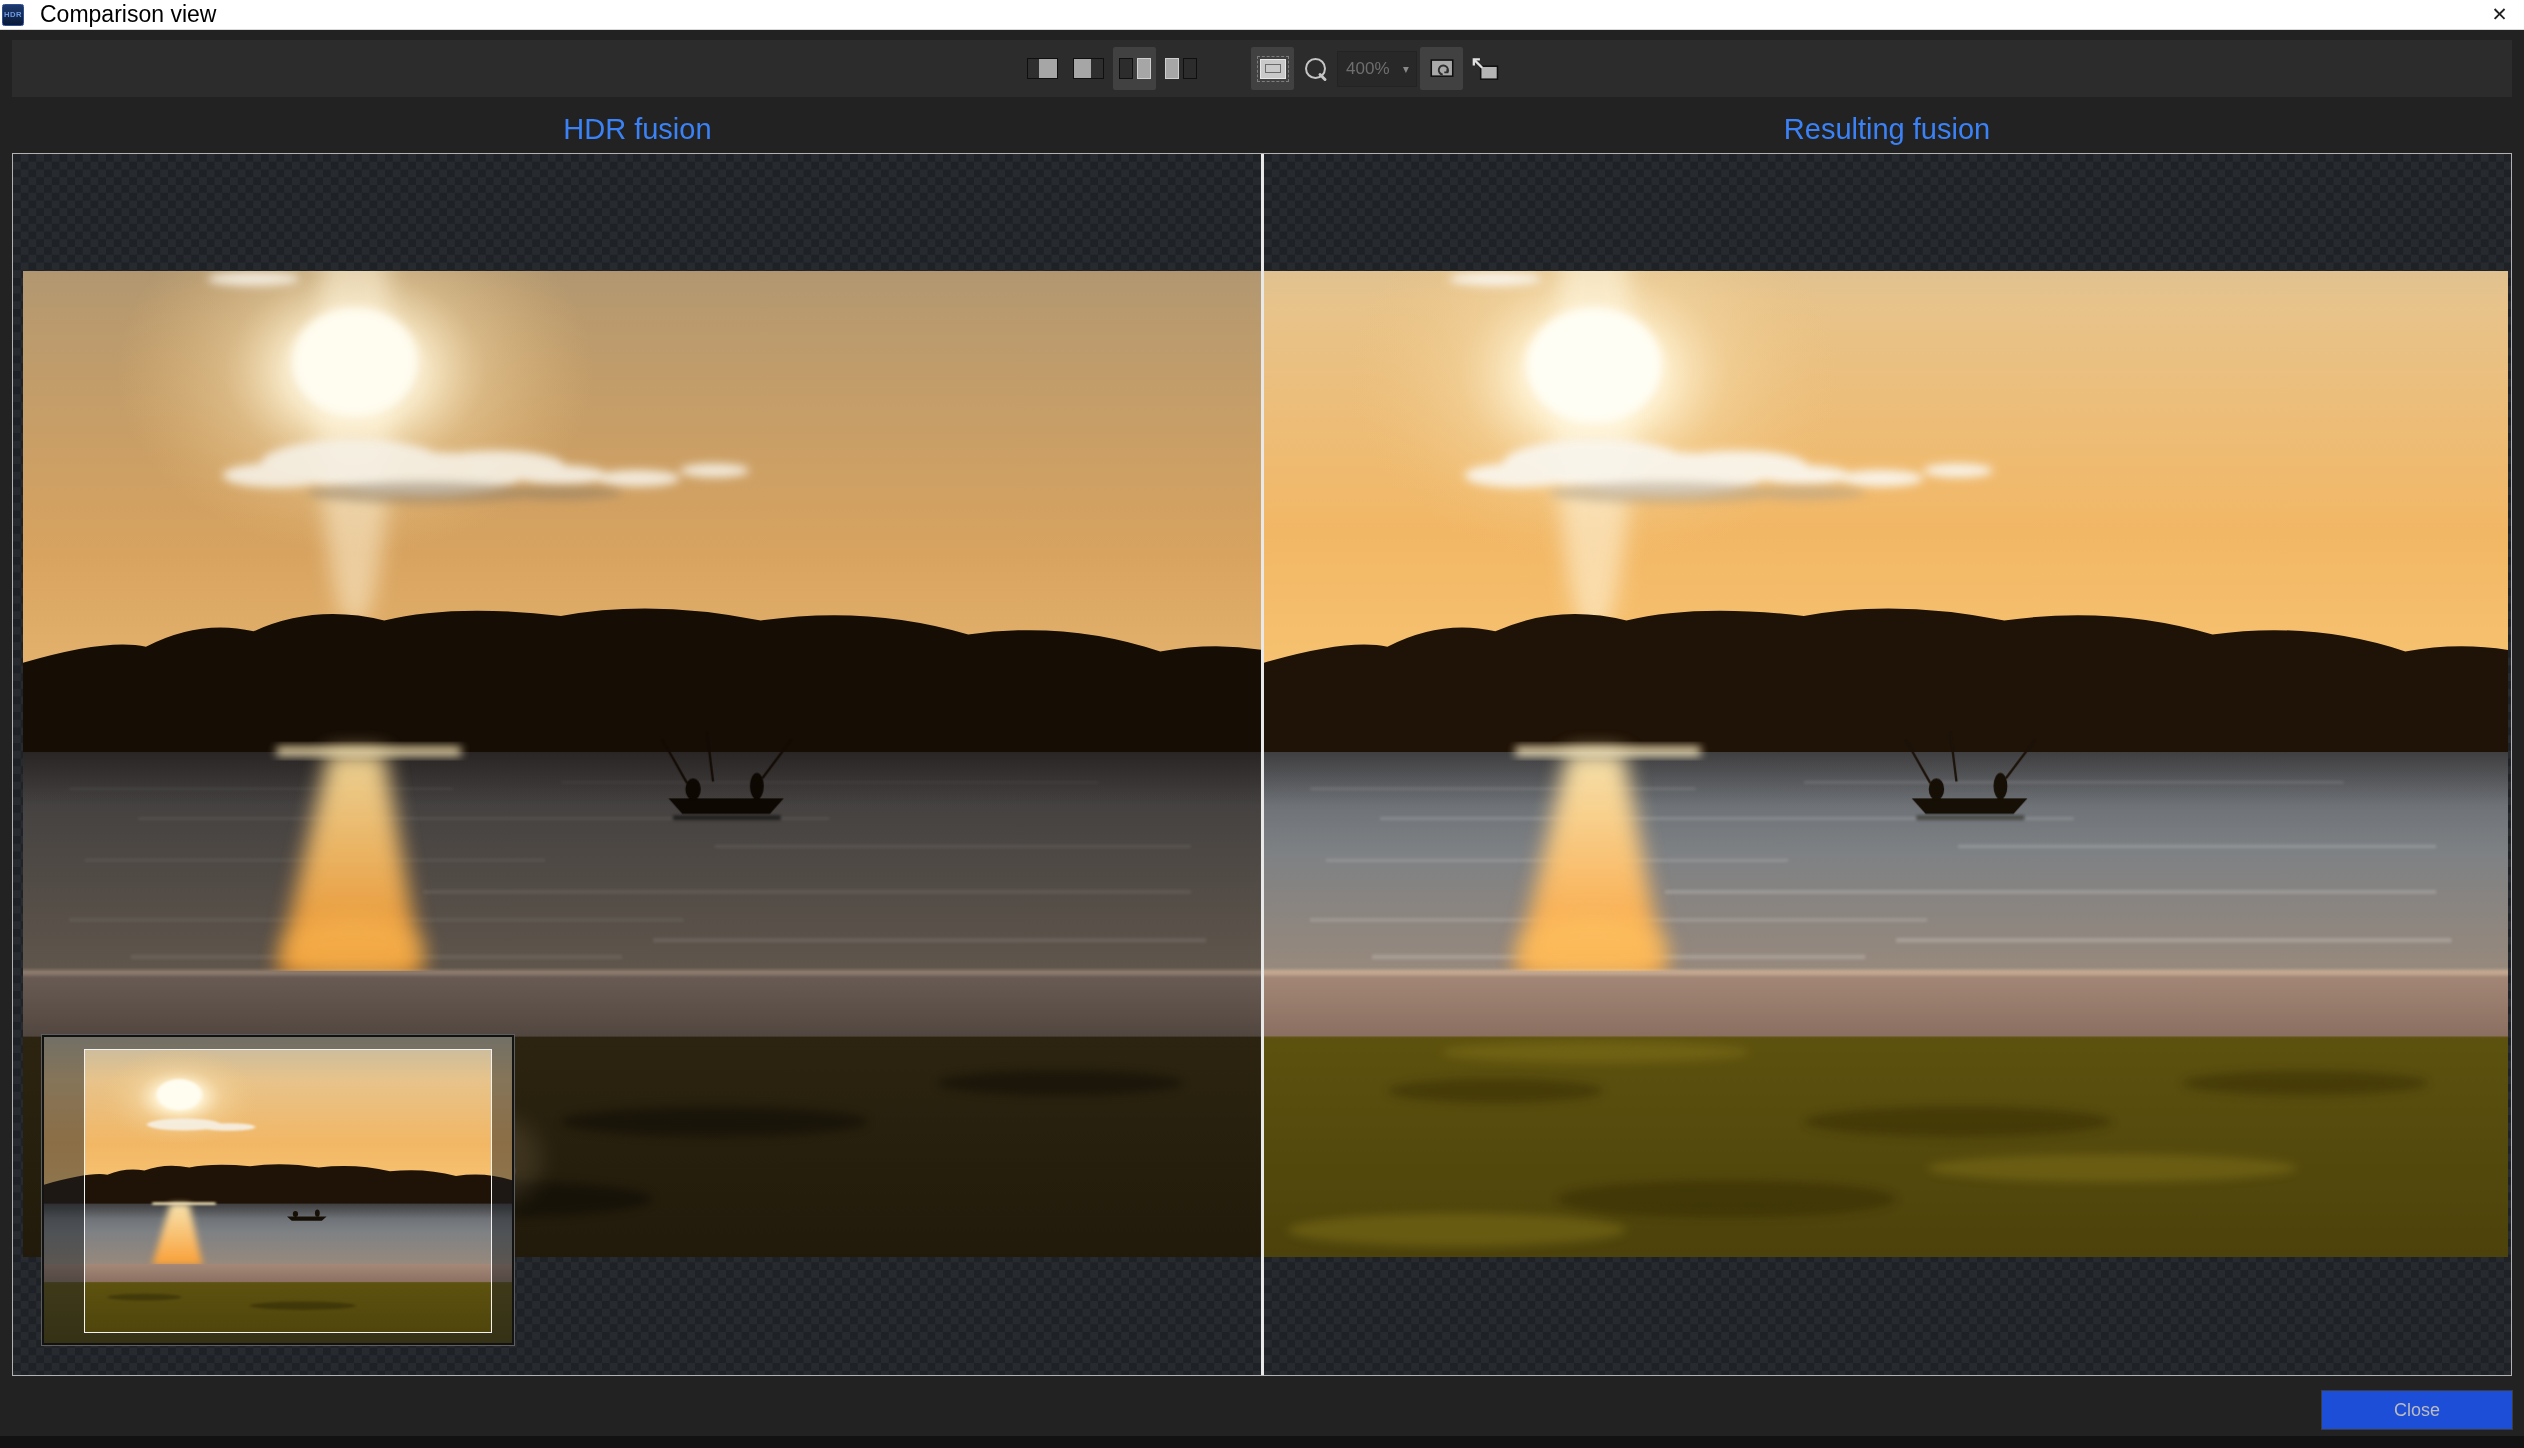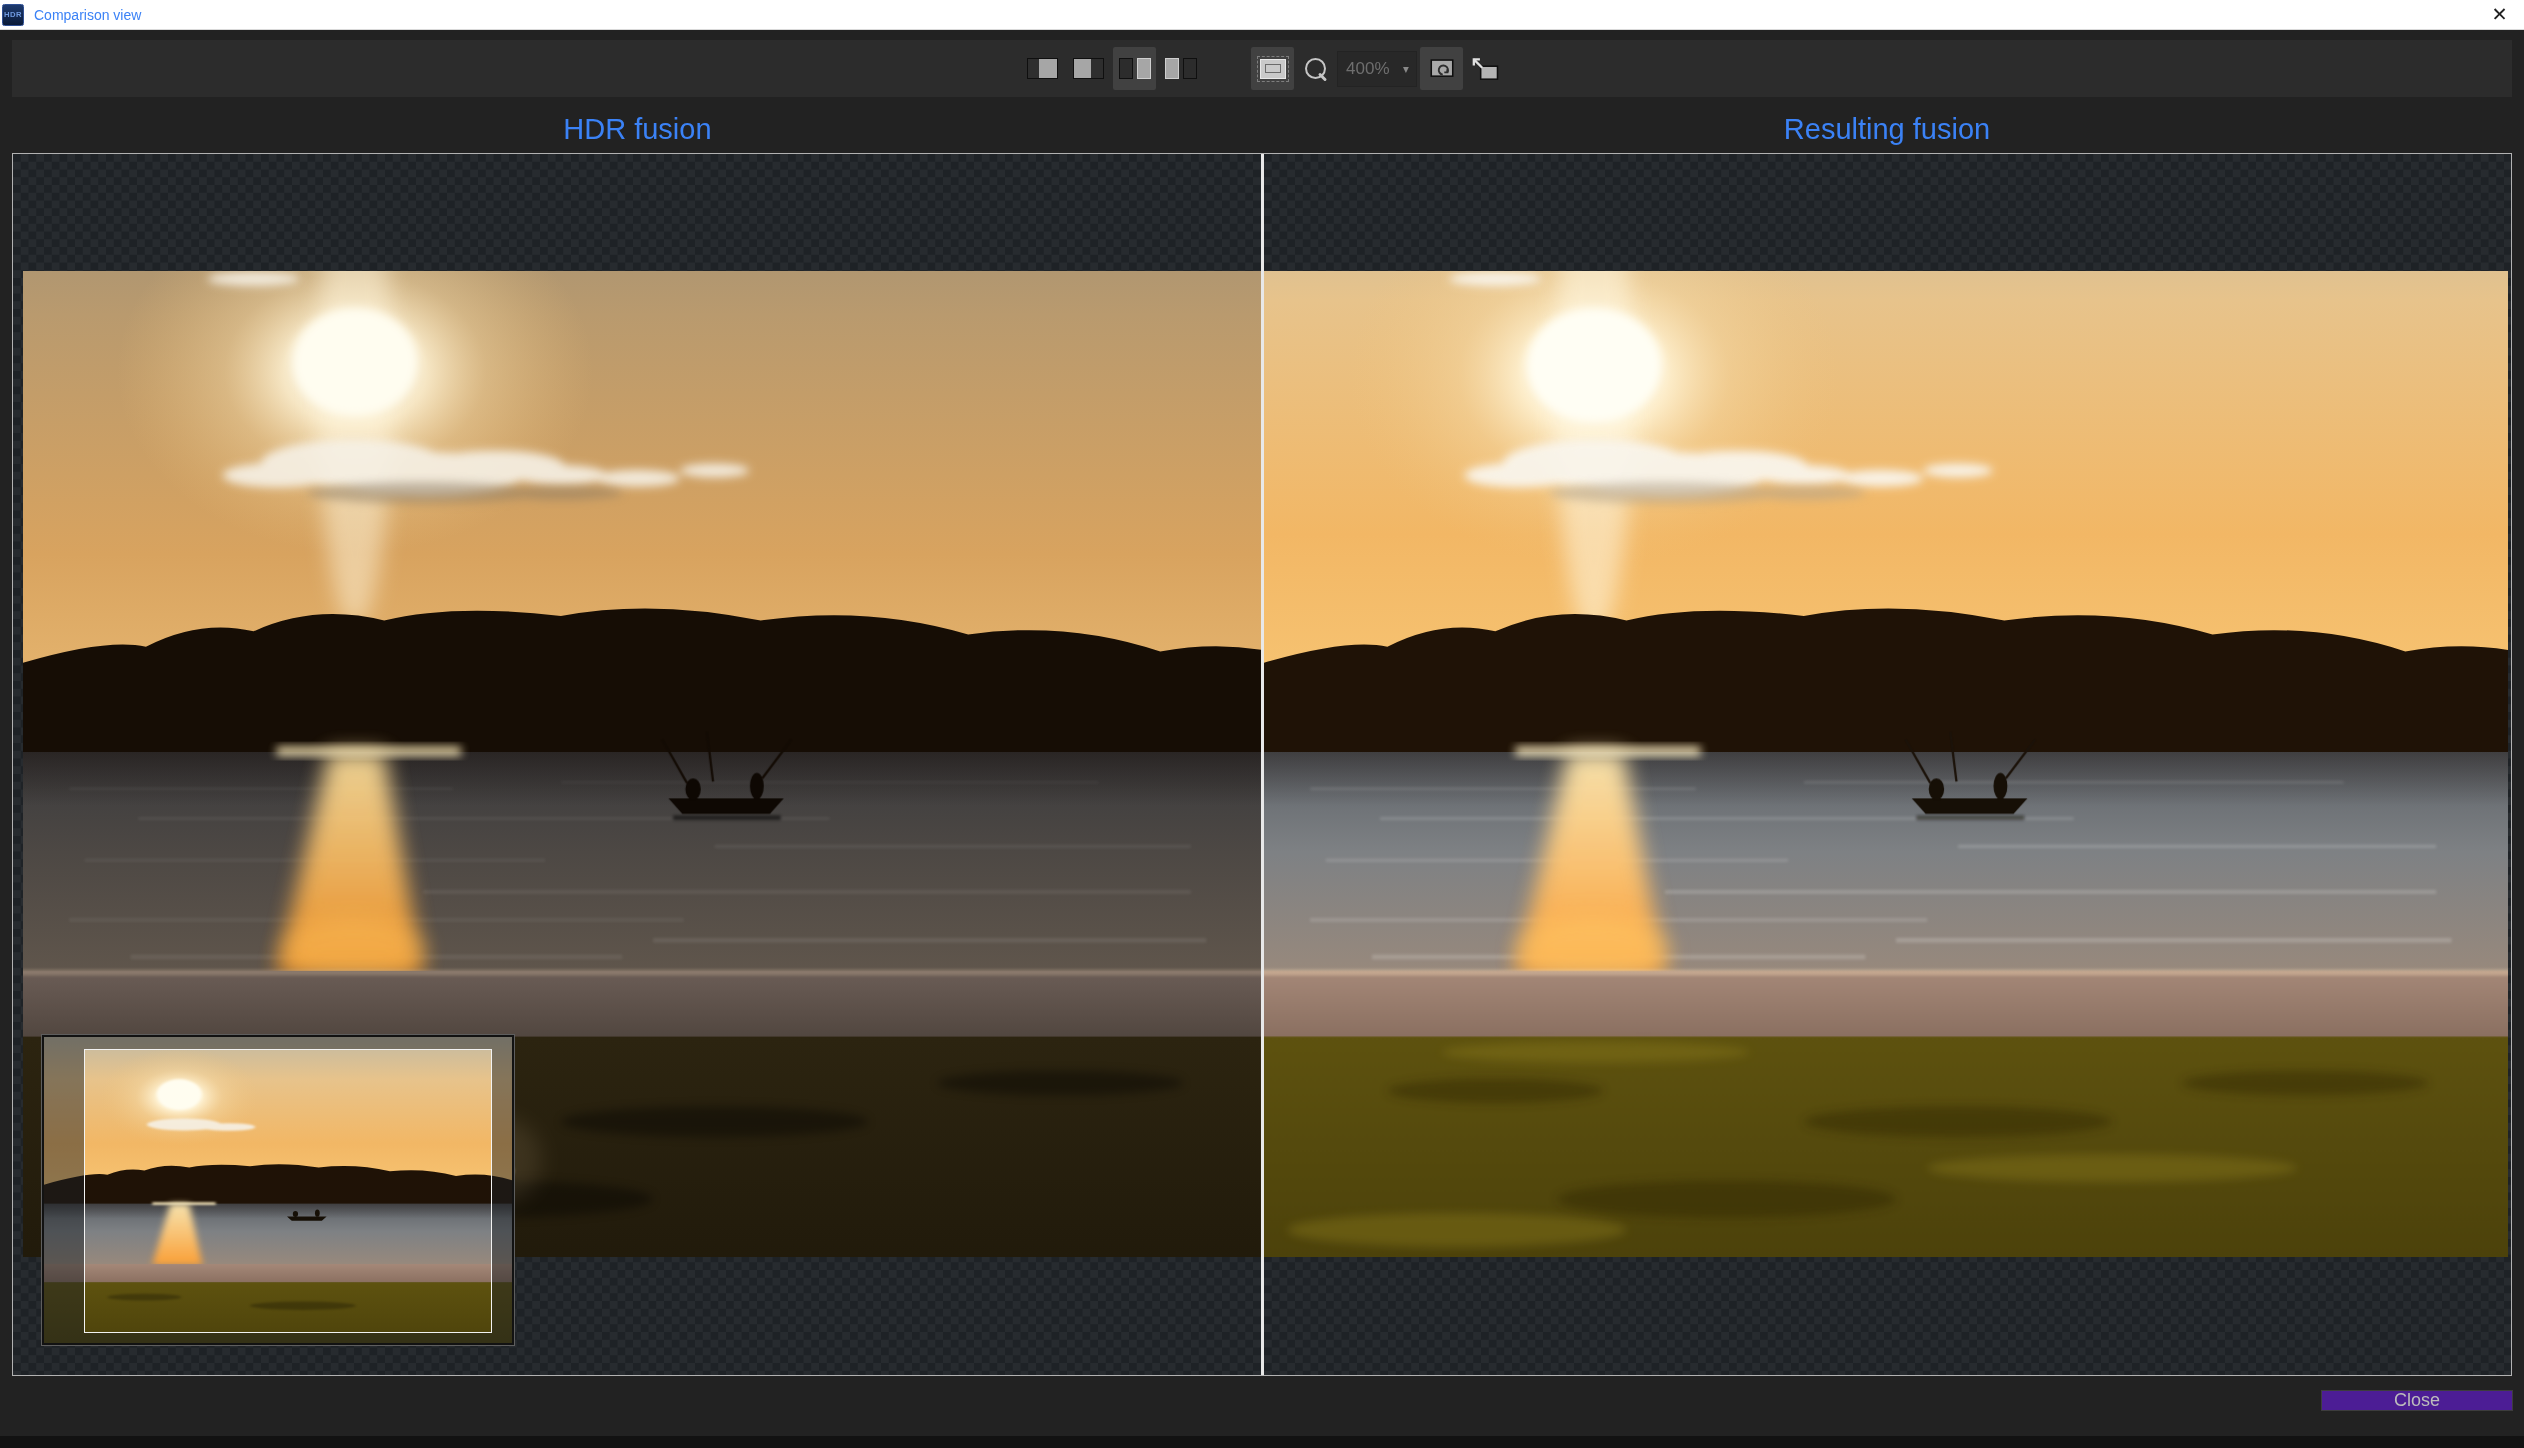--- a/index.html
+++ b/index.html
@@ -7,21 +7,21 @@
     width:2525px;height:1449px;position:relative;overflow:hidden;
     background:#222222;font-family:"Liberation Sans",sans-serif;
     -webkit-font-smoothing:antialiased;
   }
   
   .titlebar{position:absolute;left:0;top:0;width:2525px;height:29px;background:#ffffff;
     display:flex;align-items:center;border-bottom:0.8px solid #d9d9d9;z-index:40}
   .app-icon{width:20px;height:20px;margin-left:2px;border-radius:2.3px;
     background:linear-gradient(#1d3a6e,#0a1a38);border:0.8px solid #2f4f93;
     color:#6f9ae0;font-size:7.7px;font-weight:bold;display:flex;align-items:center;justify-content:center;letter-spacing:0.4px}
-  .win-title{margin-left:10px;font-size:14px;color:#3b82f6}
+  .win-title{margin-left:16px;font-size:23px;color:#000000}
   .win-close{margin-left:auto;width:51px;height:29px;display:flex;align-items:center;justify-content:center;
     font-size:19.3px;color:#222;cursor:default}
   
   .toolbar{position:absolute;left:12.4px;top:40px;width:2500px;height:57px;background:#2c2c2c;
     display:flex;align-items:center;justify-content:center;gap:3px;z-index:30}
   .tb-btn{width:43px;height:43px;border-radius:2.3px;display:flex;align-items:center;justify-content:center;flex:0 0 auto}
   .tb-btn.sel{background:#414141}
   .tb-btn.sm{width:37px}
   .group-gap{width:43px;flex:0 0 auto}
   .ic-split{width:31px;height:21px;border:1.5px solid #0f0f0f;background:#2e2e2e;position:relative;box-sizing:border-box}
@@ -59,21 +59,21 @@
   .pl .photo-wrap{left:9.3px;right:0}
   .pr .photo-wrap{left:0;right:3.9px}
   svg.photo{width:100%;height:100%;display:block}
   
   .navigator{position:absolute;left:29px;top:881px;width:468px;height:306px;border:2.3px solid #121212;
     outline:0.8px solid #5e5e5e;overflow:hidden;z-index:18}
   .navigator svg{width:100%;height:100%;display:block}
   .nav-rect{position:absolute;left:40px;top:11.6px;width:408px;height:284px;border:1.5px solid #f2f2f2;
     box-shadow:0 0 0 696px rgba(28,31,35,.48);box-sizing:border-box}
   
-  .close-button{position:absolute;left:2321px;top:1390px;width:192px;height:21px;background:#4c1d95;
+  .close-button{position:absolute;left:2321px;top:1390px;width:192px;height:40px;background:#1d4ed8;
     border:0.8px solid #3d3d3d;color:#bcbcbc;font-size:18px;display:flex;align-items:center;justify-content:center;
     box-sizing:border-box;z-index:30}
   .win-bottom{position:absolute;left:0;top:1436px;width:2525px;height:12.4px;background:#121212;z-index:35}
   .defs-holder{position:absolute;width:0;height:0}
 </style>
 </head>
 <body>
 
 <svg class="defs-holder" aria-hidden="true">
   <defs>

